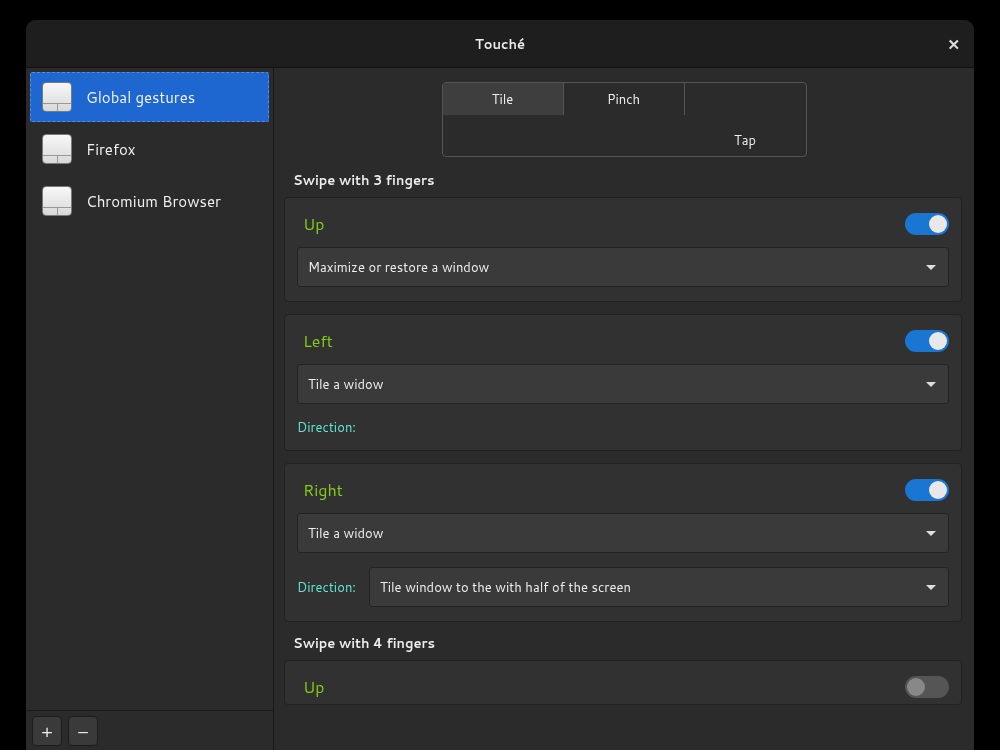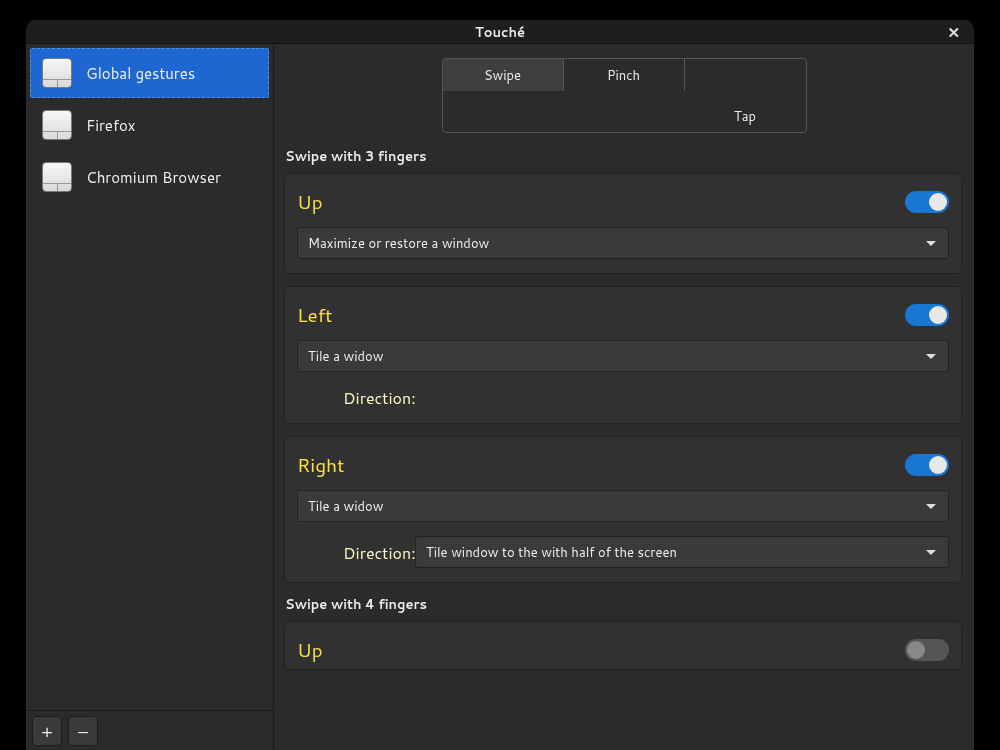--- a/index.html
+++ b/index.html
@@ -17,21 +17,21 @@
   left: 26px; top: 20px;
   right: 26px; bottom: 0;
   background: #2b2b2b;
   border-radius: 10px 10px 0 0;
   box-shadow: 0 2px 12px rgba(0,0,0,0.6);
   display: flex;
   flex-direction: column;
   overflow: hidden;
 }
 .titlebar {
-  height: 24px;
+  height: 48px;
   background: #1e1e1e;
   border-bottom: 1px solid #111;
   display: flex;
   align-items: center;
   justify-content: center;
   position: relative;
   border-radius: 10px 10px 0 0;
 }
 .titlebar .title { font-weight: 700; font-size: 13px; color: #eee; }
 .titlebar .close {
@@ -131,53 +131,53 @@
   overflow-y: auto;
   padding: 0 12px 0 10px;
   position: relative;
 }
 .scroll-area::-webkit-scrollbar { width: 10px; }
 .scroll-area::-webkit-scrollbar-track { background: transparent; }
 .scroll-area::-webkit-scrollbar-thumb { background: #555; border-radius: 5px; }
 .section-title {
   font-size: 13px; font-weight: 700;
   color: #eee;
-  margin: 6px 0 8px 1px;
+  margin: 6px 0 8px 9px;
 }
 .gesture-panel {
   background: #313131;
   border: 1px solid #222;
   border-radius: 4px;
   margin-bottom: 12px;
   padding: 14px 12px 14px 12px;
 }
 .gesture-header {
   display: flex; align-items: center; justify-content: space-between;
   margin-bottom: 12px;
 }
 .gesture-header .name {
-  font-size: 19px; color: #fde047;
+  font-size: 16px; color: #84cc16; margin-left: 6px;
 }
 .switch {
   width: 44px; height: 22px;
   border-radius: 11px;
   position: relative;
 }
 .switch.on { background: #1976d2; }
 .switch.off { background: #555; }
 .switch .knob {
   position: absolute; top: 2px;
   width: 18px; height: 18px;
   border-radius: 50%;
   background: #ccc;
 }
 .switch.on .knob { right: 2px; background: #e8e8e8; }
 .switch.off .knob { left: 2px; background: #888; }
 .dropdown {
-  height: 32px;
+  height: 40px;
   background: #3a3a3a;
   border: 1px solid #222;
   border-radius: 3px;
   display: flex; align-items: center;
   padding: 0 10px;
   position: relative;
   font-size: 13px;
   color: #eee;
 }
 .dropdown::after {
@@ -186,21 +186,21 @@
   right: 12px; top: 50%;
   transform: translateY(-40%);
   border-left: 5px solid transparent;
   border-right: 5px solid transparent;
   border-top: 5px solid #ddd;
 }
 .direction-row {
   display: flex; align-items: center; gap: 14px;
   margin-top: 14px;
 }
-.direction-row .dlabel { font-size: 16px; color: #fef9c3; width: 58px; margin-left: 46px; }
+.direction-row .dlabel { font-size: 13px; color: #5eead4; width: 58px; }
 .direction-row .dropdown { flex: 1; }
 </style>
 </head>
 <body>
 
 <div class="window">
   <div class="titlebar">
     <span class="title">Touché</span>
     <span class="close">✕</span>
   </div>
@@ -228,21 +228,21 @@
         <div class="footer-btn">
           <span>–</span>
         </div>
       </div>
     </div>
 
     <div class="main">
       <div class="tabs-row">
         <div class="tab-switcher">
           <div class="tab-btn active">
-            <span>Swipe</span>
+            <span>Tile</span>
           </div>
           <div class="tab-btn">
             <span>Pinch</span>
           </div>
           <div class="tab-btn">
             <span>Tap</span>
           </div>
         </div>
       </div>
 

